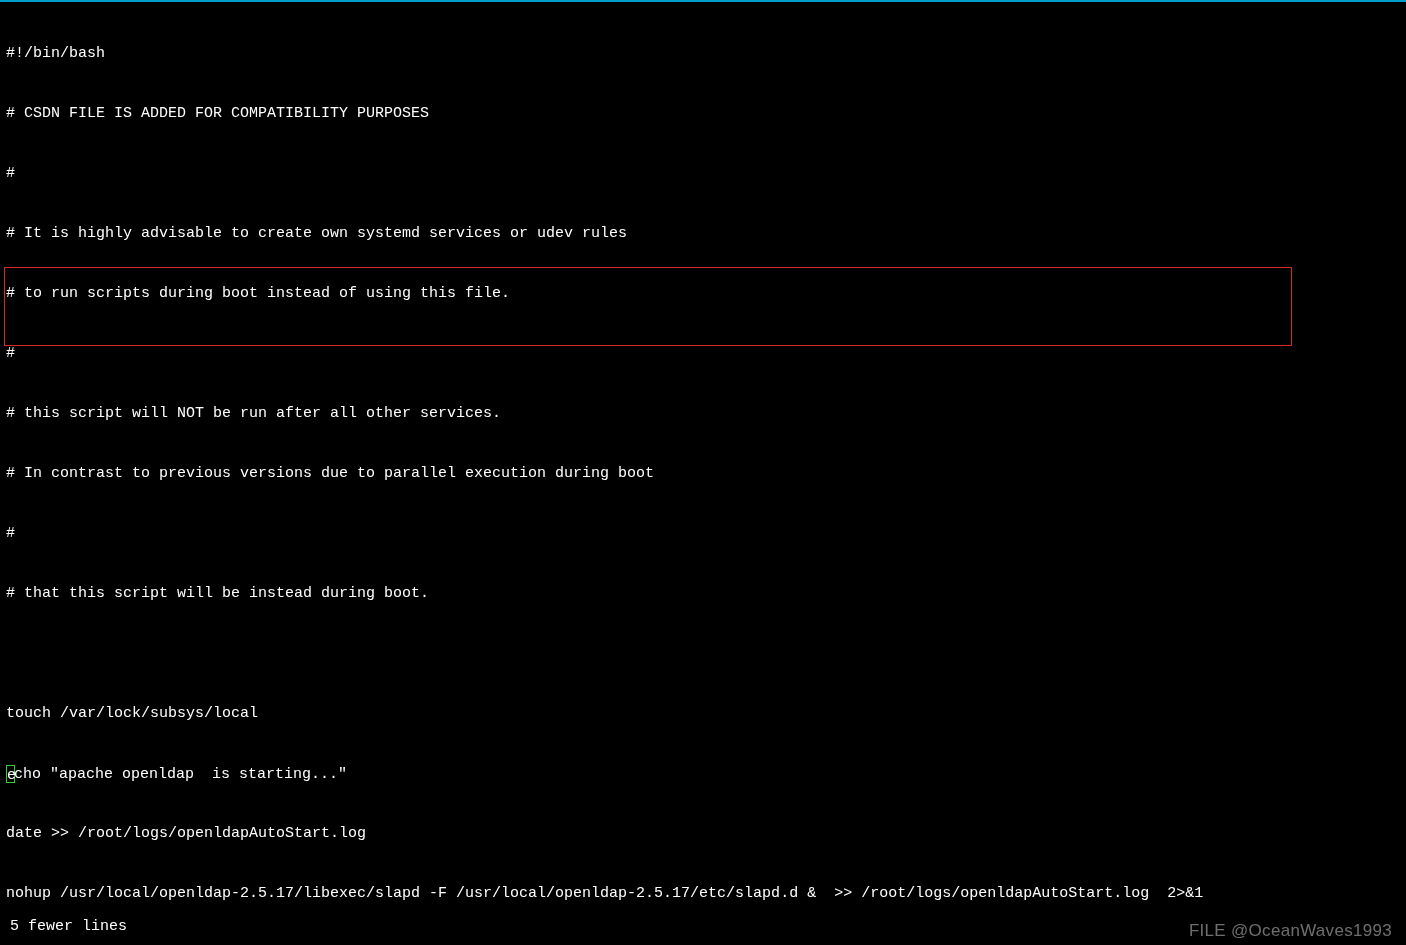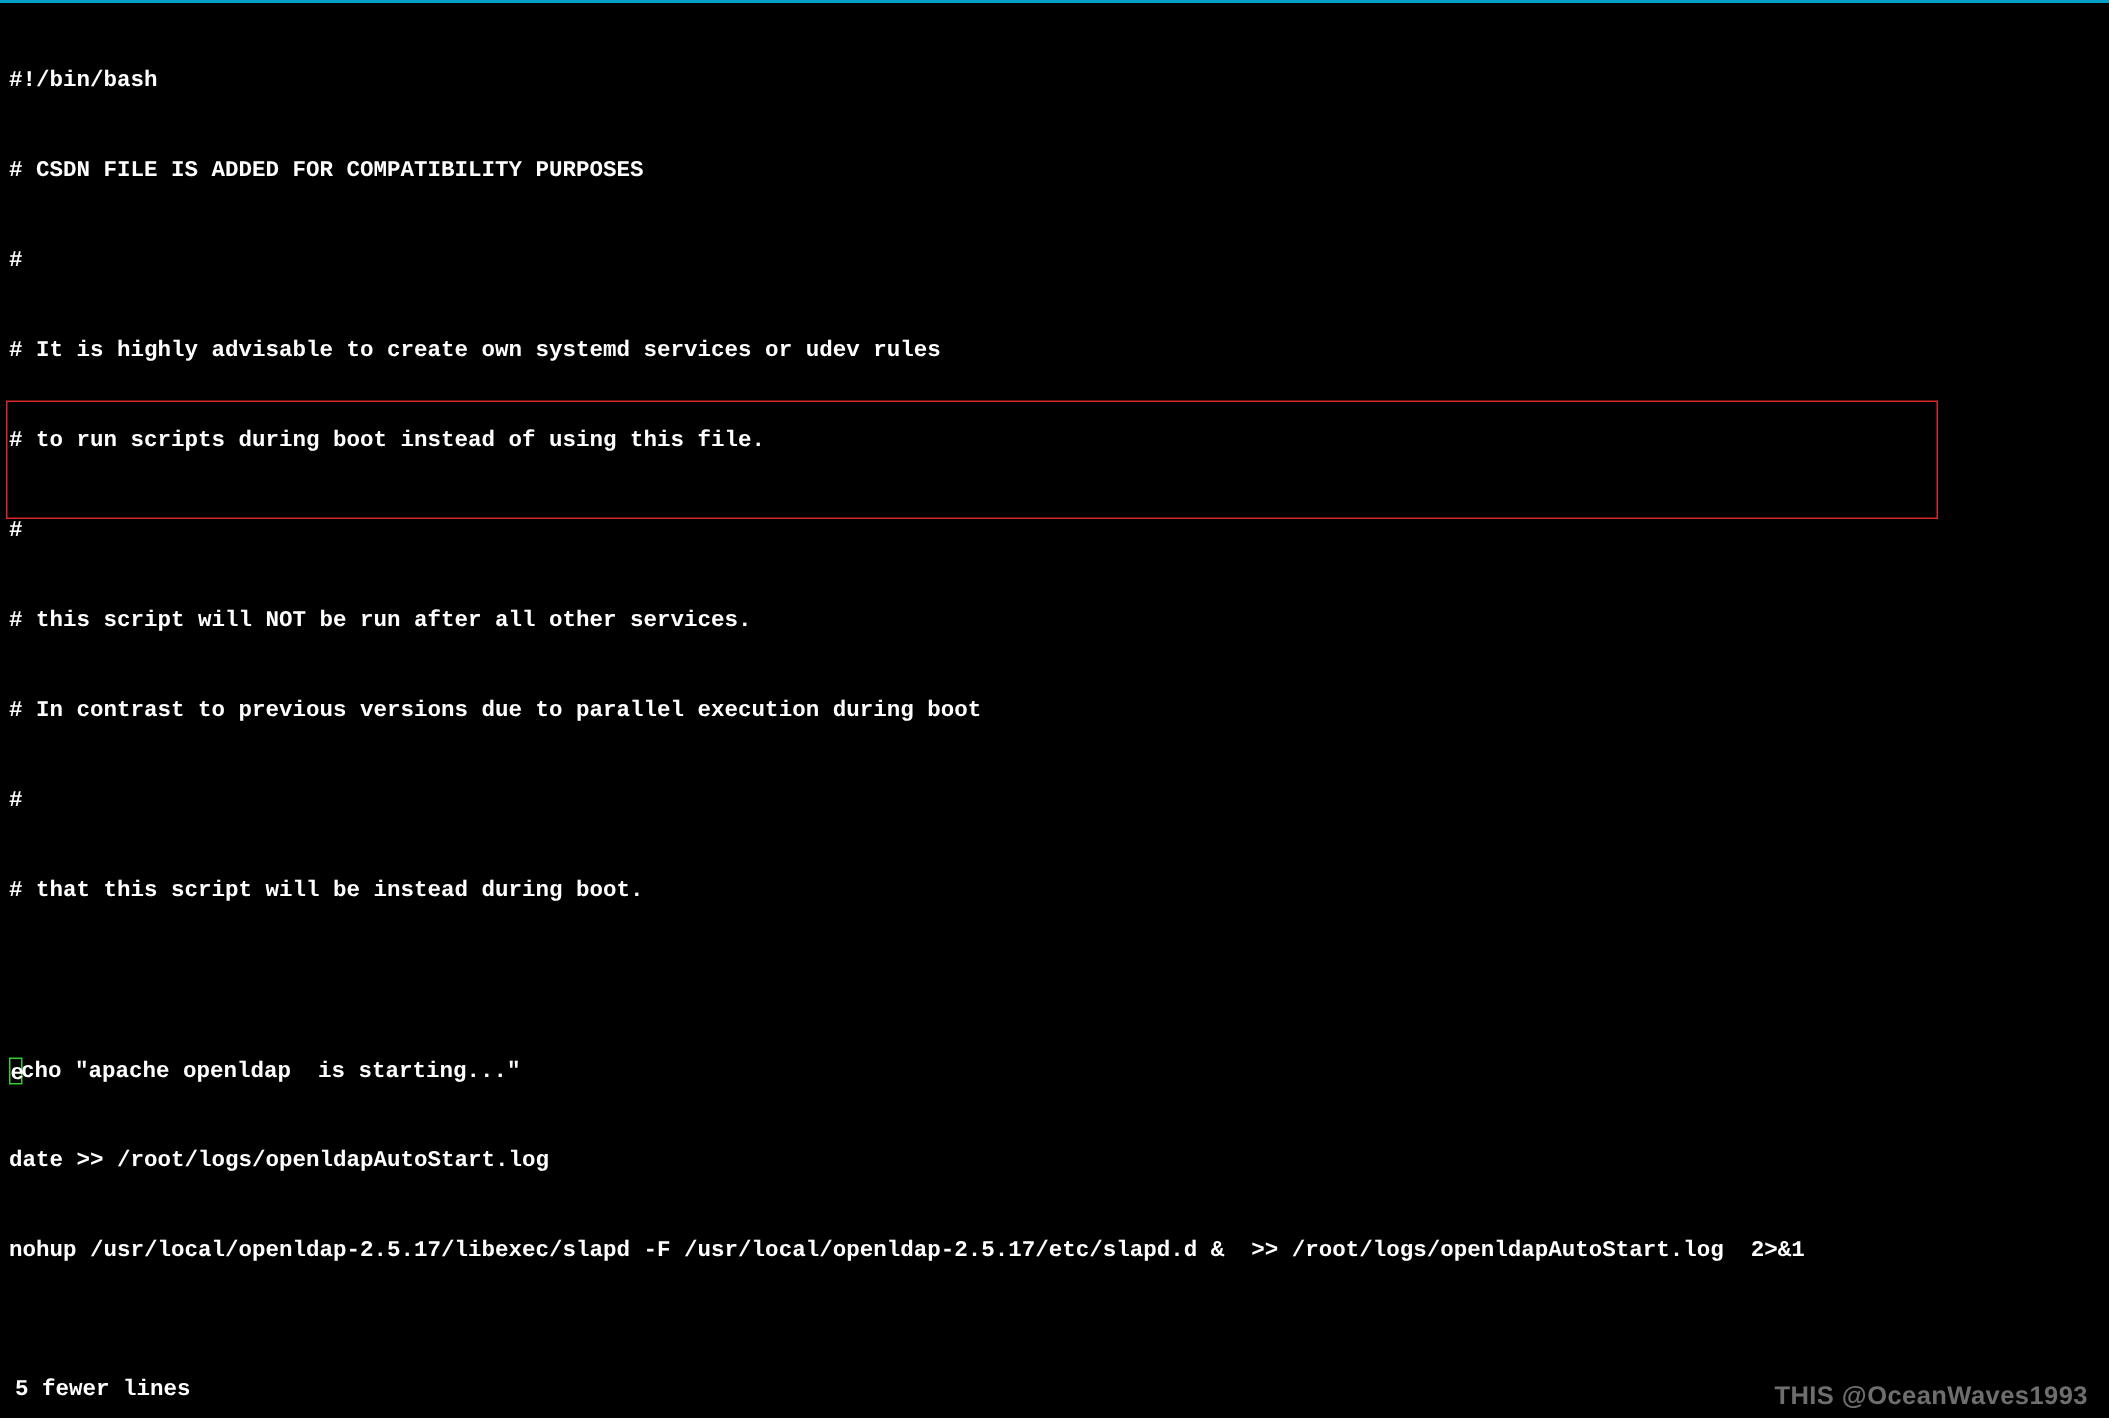--- a/index.html
+++ b/index.html
@@ -1,15 +1,15 @@
 <!DOCTYPE html>
 <html><head>
 <meta charset="utf-8">
 <style>
-  * { margin: 0; padding: 0; box-sizing: border-box; font-weight: bold; }
+  * { margin: 0; padding: 0; box-sizing: border-box; }
   html, body {
     width: 1406px;
     height: 945px;
     background: #000000;
     font-family: "Consolas", "Courier New", monospace;
     font-size: 15px;
     line-height: 20px;
     color: #ffffff;
     overflow: hidden;
     position: relative;
@@ -75,20 +75,21 @@
   <div class="line white"># CSDN FILE IS ADDED FOR COMPATIBILITY PURPOSES</div>
   <div class="line white">#</div>
   <div class="line white"># It is highly advisable to create own systemd services or udev rules</div>
   <div class="line white"># to run scripts during boot instead of using this file.</div>
   <div class="line white">#</div>
   <div class="line white"># this script will NOT be run after all other services.</div>
   <div class="line white"># In contrast to previous versions due to parallel execution during boot</div>
   <div class="line white">#</div>
   <div class="line white"># that this script will be instead during boot.</div>
   <div class="line white"></div>
+  <div class="line white">touch /var/lock/subsys/local</div>
   <div class="line white"><span class="cursor-char">e</span><span>cho "apache openldap  is starting..."</span></div>
   <div class="line white">date &gt;&gt; /root/logs/openldapAutoStart.log</div>
   <div class="line white">nohup /usr/local/openldap-2.5.17/libexec/slapd -F /usr/local/openldap-2.5.17/etc/slapd.d &amp;  &gt;&gt; /root/logs/openldapAutoStart.log  2&gt;&amp;1</div>
   
   
   
   
   
   
   
@@ -113,13 +114,13 @@
   
   
   
   
 
   <div class="highlight-box"></div>
 </div>
 
 <div class="status-bar">5 fewer lines</div>
 
-<div class="watermark">THIS @OceanWaves1993</div>
+<div class="watermark">FILE @OceanWaves1993</div>
 
 </body></html>

